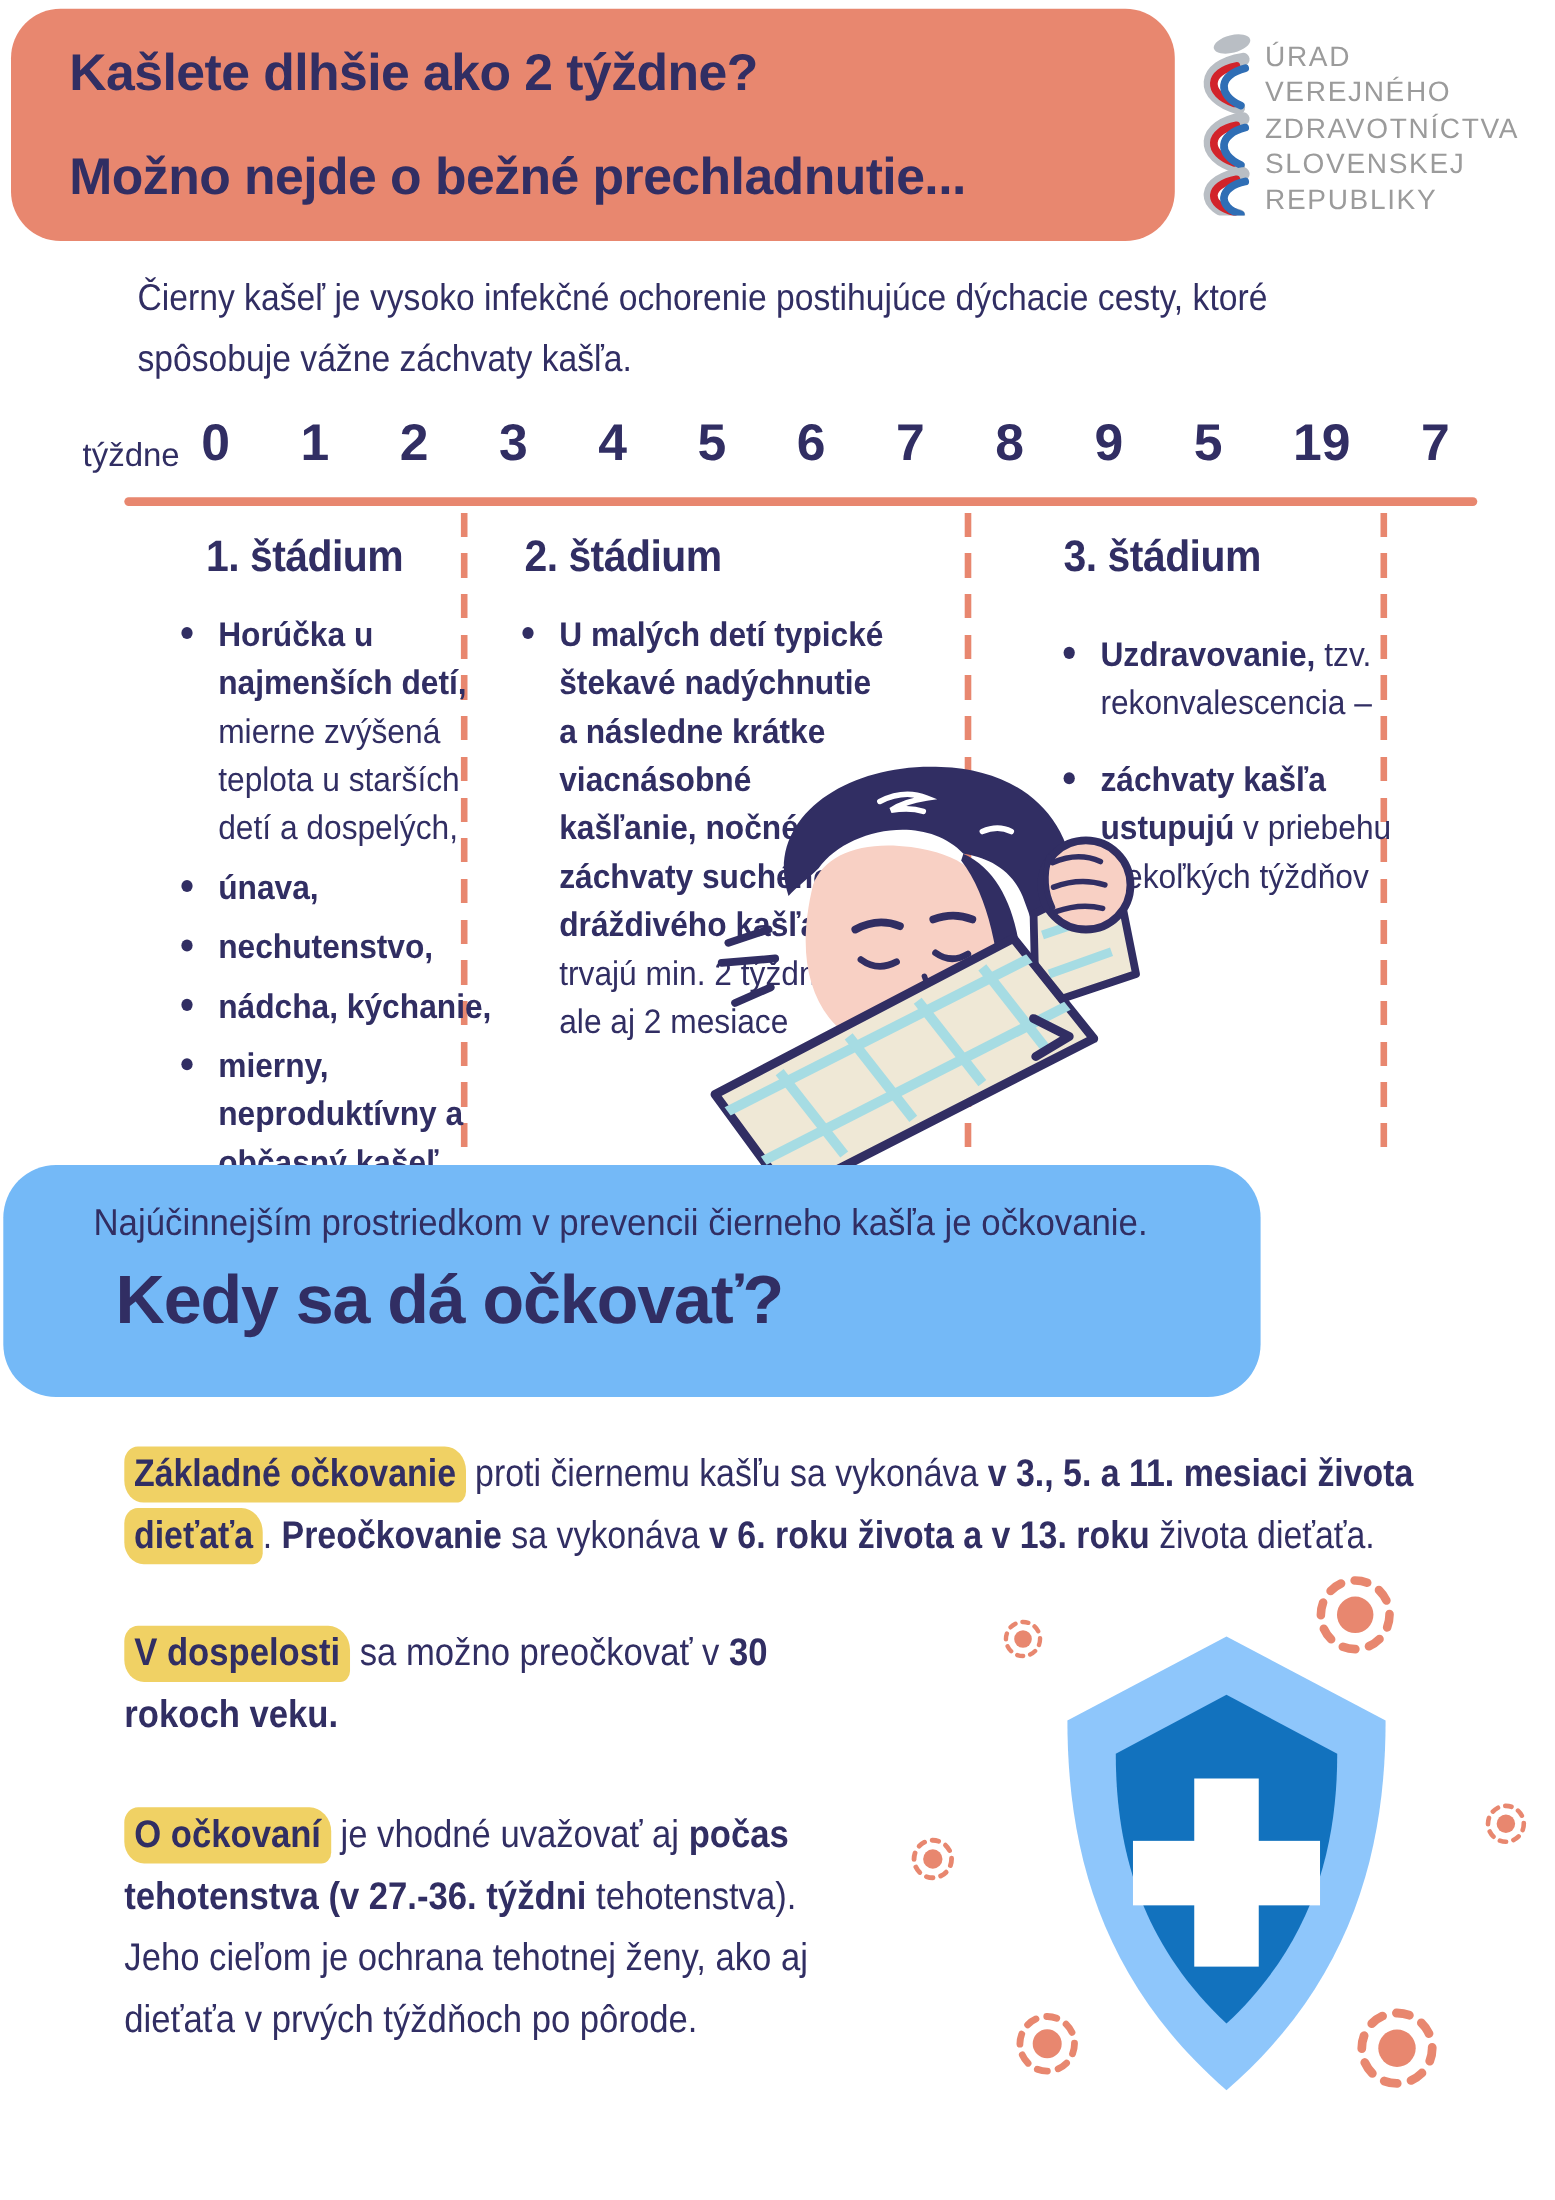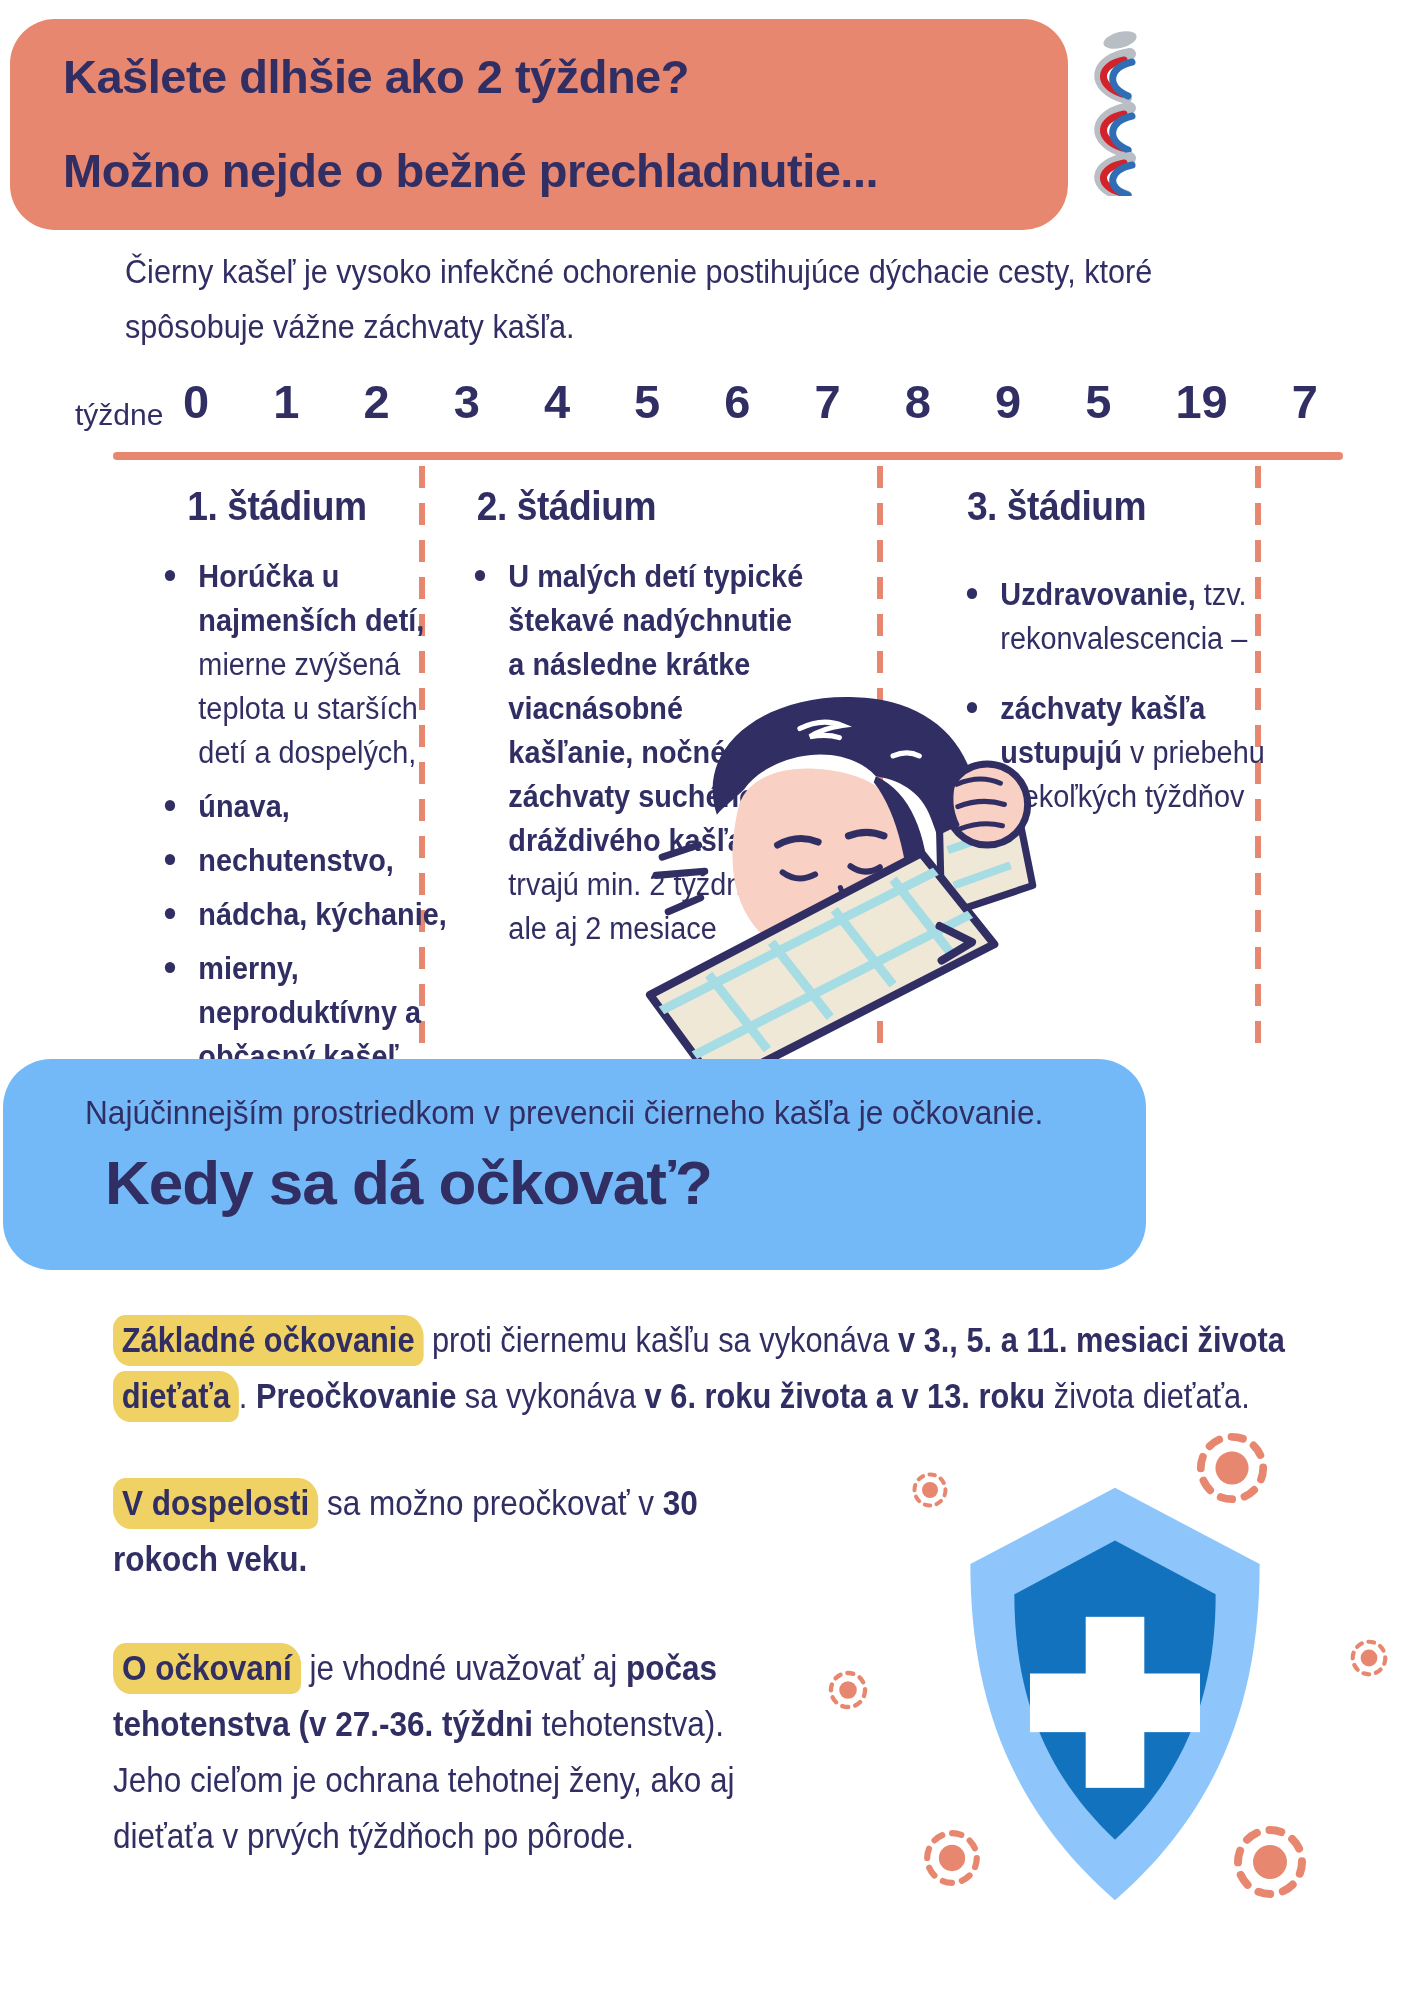--- a/index.html
+++ b/index.html
@@ -1,21 +1,21 @@
 <!DOCTYPE html>
 <html><head>
 <meta charset="utf-8">
 <style>
   html,body{margin:0;padding:0;background:#ffffff;}
   .page{position:relative;width:1414px;height:2000px;background:#ffffff;overflow:hidden;
         font-family:"Liberation Sans",sans-serif;color:#312E63;}
   .abs{position:absolute;}
 
   
-  .header-box{left:10px;top:8px;width:1058px;height:211px;background:#E8876F;border-radius:45px;z-index:3;margin-top:11px;}
+  .header-box{left:10px;top:8px;width:1058px;height:211px;background:#E8876F;border-radius:45px;z-index:3;}
   .header-title{position:absolute;left:53px;font-size:47px;font-weight:bold;color:#312E63;letter-spacing:-0.5px;white-space:nowrap;}
   .t1{top:30px;} .t2{top:124px;}
 
   
   .logo-mark{left:1074px;top:28px;width:64px;height:168px;z-index:3;}
   .logo-text{left:1150px;top:36px;font-size:25.5px;line-height:1.27;letter-spacing:1.5px;color:#9B9B9B;z-index:3;}
   .logo-text span{display:block;}
 
   
   .intro{left:125px;top:244px;width:1240px;font-size:34px;line-height:1.62;
@@ -87,20 +87,27 @@
         <path d="M50 10 C24 15 22 35 48 44" stroke="#D2232A" stroke-width="7"></path>
         <path d="M58 12 C34 18 32 36 54 46" stroke="#2F6EB5" stroke-width="7"></path>
       </g>
       <g transform="translate(0,130)">
         <path d="M56 0 C18 6 16 30 52 38" stroke="#B9BEC4" stroke-width="12"></path>
         <path d="M50 5 C24 10 22 28 48 35" stroke="#D2232A" stroke-width="7"></path>
         <path d="M58 7 C34 12 32 30 54 37" stroke="#2F6EB5" stroke-width="7"></path>
       </g>
     </g>
   </svg>
+  <div class="abs logo-text">
+      <span>ÚRAD</span>
+      <span>VEREJNÉHO</span>
+      <span>ZDRAVOTNÍCTVA</span>
+      <span>SLOVENSKEJ</span>
+      <span>REPUBLIKY</span>
+    </div>
 
   <div class="abs intro">Čierny kašeľ je vysoko infekčné ochorenie postihujúce dýchacie cesty, ktoré spôsobuje vážne záchvaty kašľa.</div>
 
   <div class="abs tl-label">týždne</div>
   <div class="abs tl-weeks">
       <span>0</span>
       <span>1</span>
       <span>2</span>
       <span>3</span>
       <span>4</span>

